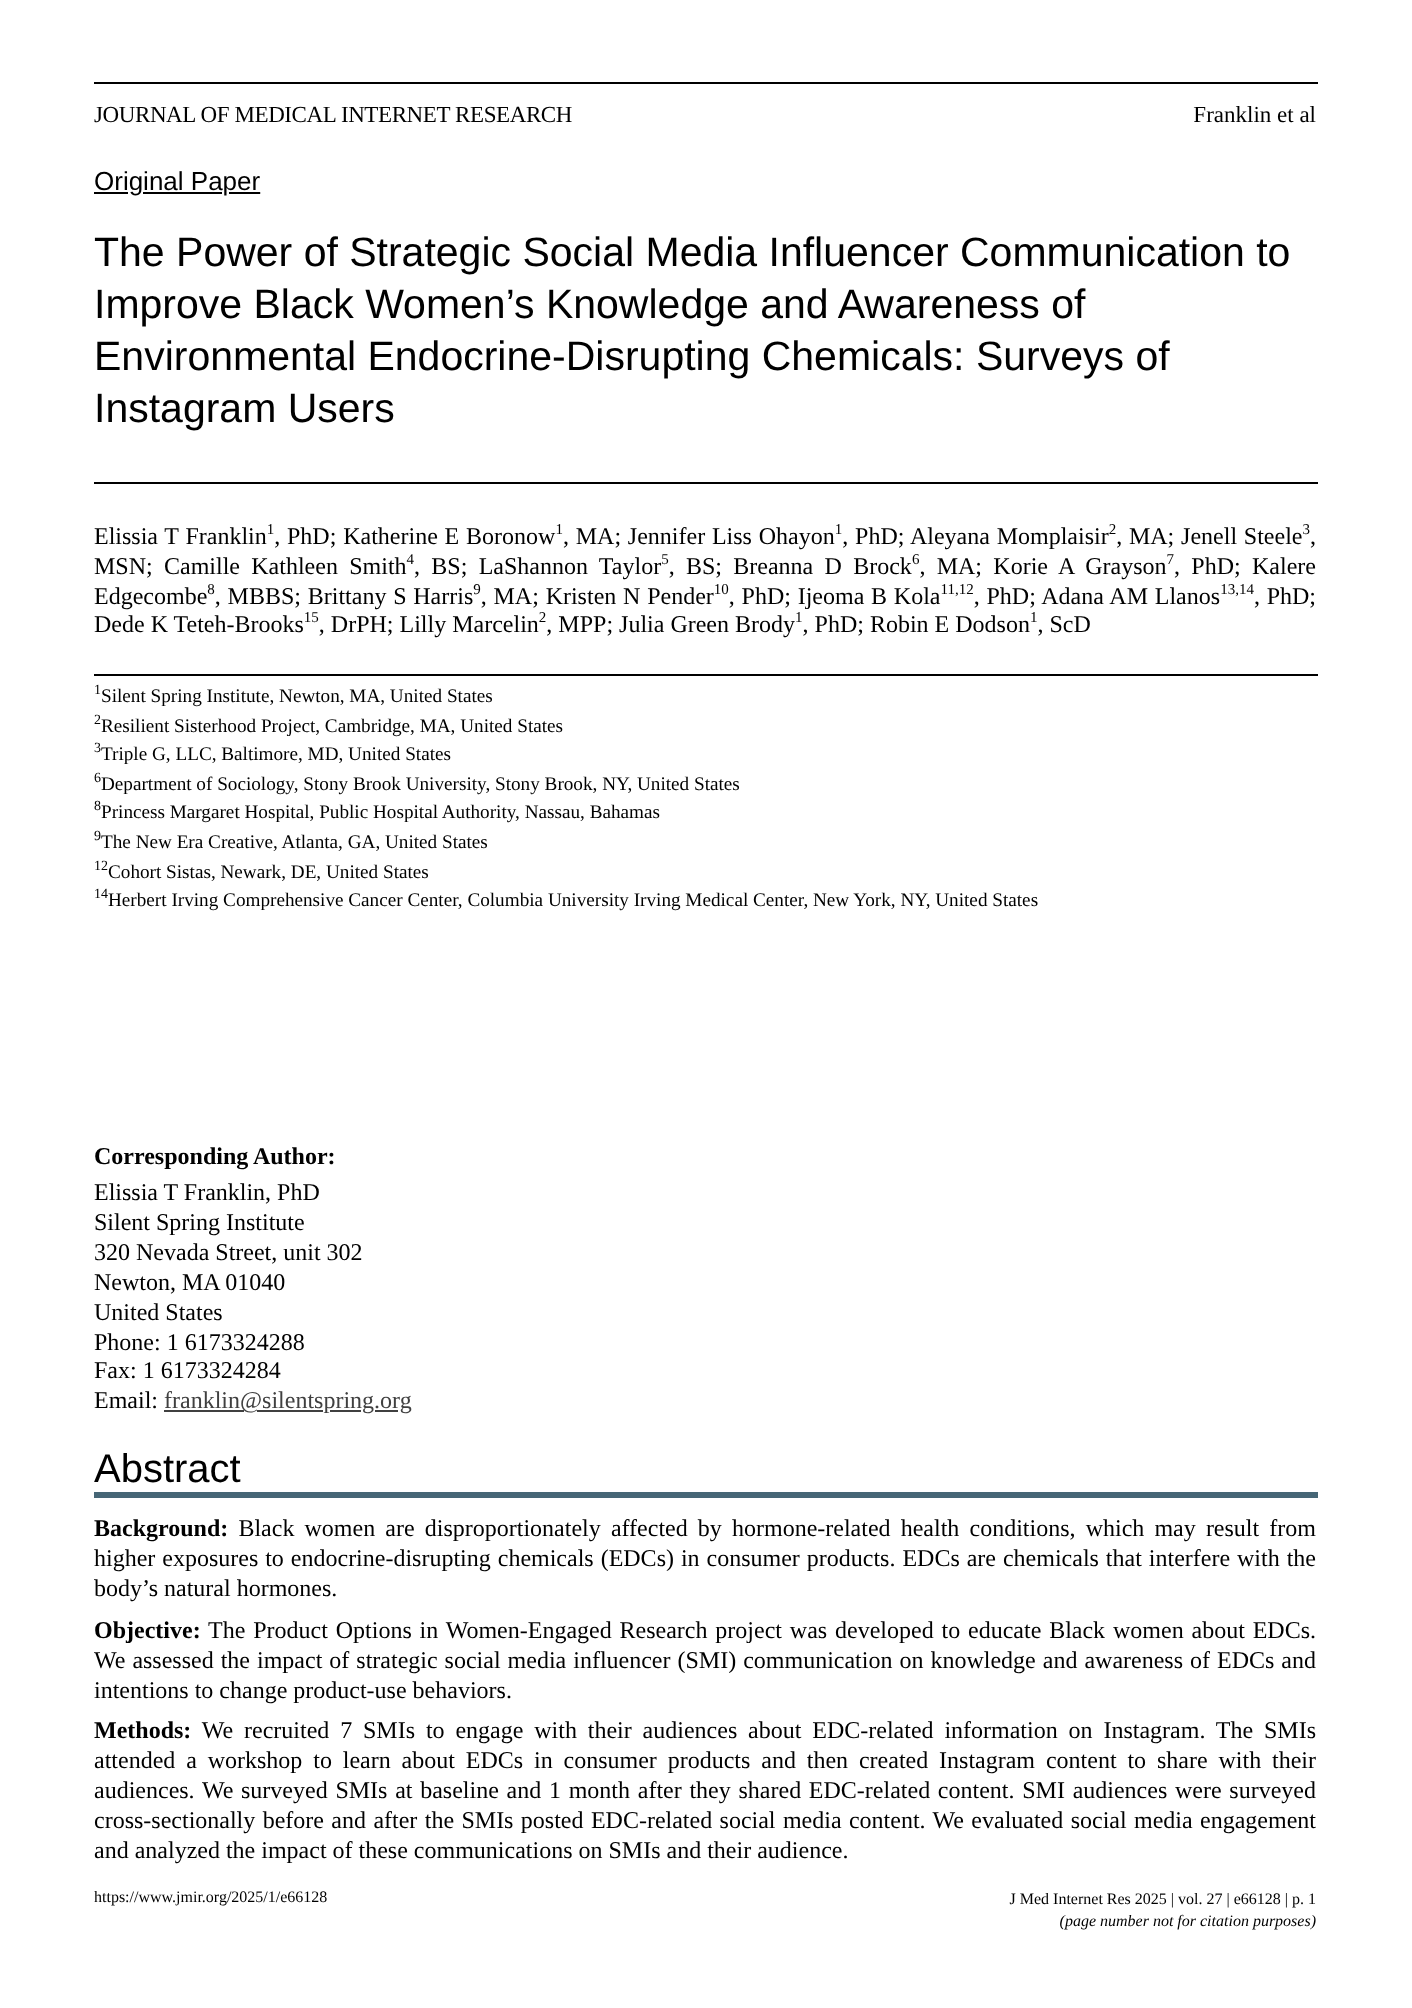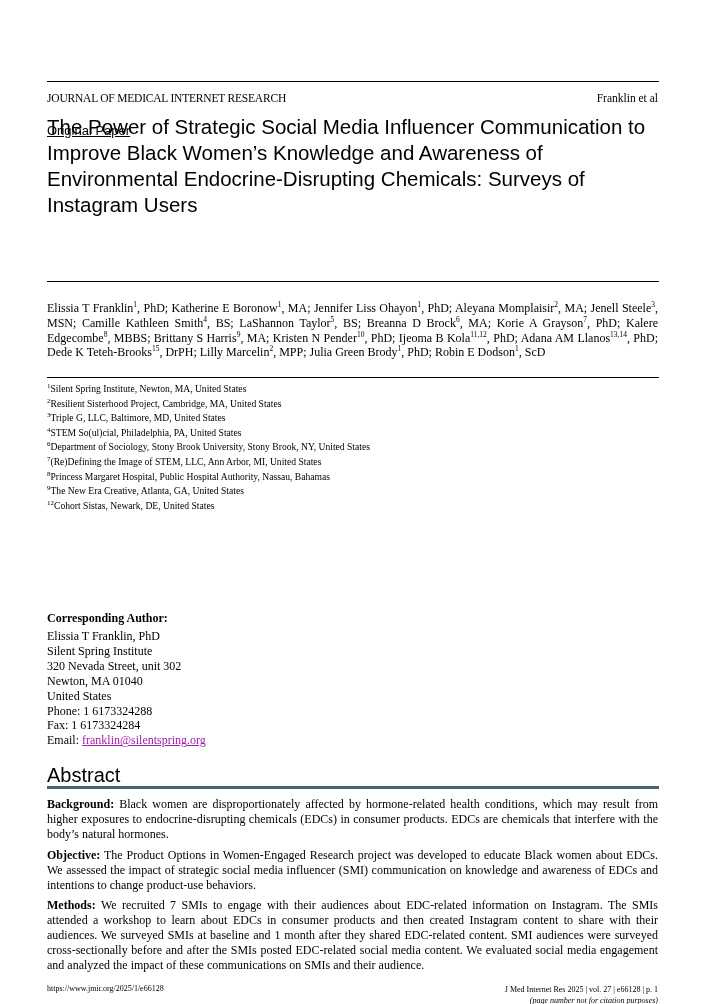--- a/index.html
+++ b/index.html
@@ -1,33 +1,33 @@
 <!DOCTYPE html>
 <html><head>
 <meta charset="utf-8">
 <style>
   html, body { margin:0; padding:0; background:#fff; }
   body { width:706px; height:1004px; position:relative; overflow:hidden; color:#000;
          font-family:"Liberation Serif", serif; }
-  .abs { position:absolute;margin-top:40px; }
+  .abs { position:absolute; }
   .toprule { left:47px; right:47px; top:41px; border-top:1px solid #000; }
   .hdr-left { left:47px; top:52px; font-size:11.5px; letter-spacing:-0.2px; }
   .hdr-right { right:48px; top:52px; font-size:11.5px; }
   .ptype { left:47px; top:83px; font-family:"Liberation Sans", sans-serif; font-size:13px; text-decoration:underline; }
   .title { left:47px; top:114px; width:620px; font-family:"Liberation Sans", sans-serif; font-size:20.5px; line-height:26px; margin:0; font-weight:normal; }
   .rule1 { left:47px; right:47px; top:241px; border-top:1px solid #000; }
   .authors { left:47px; top:261px; width:611px; font-size:12px; line-height:14.8px; text-align:justify; }
   .authors sup { font-size:7.5px; line-height:0; }
   .rule2 { left:47px; right:47px; top:337px; border-top:1px solid #000; }
   .affils { left:47px; top:342px; width:620px; font-size:9.6px; line-height:14.6px; }
   .affils sup { font-size:7px; line-height:0; vertical-align:4px; }
   .affil { white-space:nowrap; }
   .corr-head { left:47px; top:571px; font-size:12px; font-weight:bold; }
   .corr { left:47px; top:589px; font-size:12px; line-height:14.9px; }
-  .corr a { color:#a21caf; text-decoration:underline; }
+  .corr a { color:#404040; text-decoration:underline; }
   .abs-title { left:47px; top:724px; font-family:"Liberation Sans", sans-serif; font-size:20px; }
   .abs-rule { left:47px; right:47px; top:746px; border-top:3px solid #466676; }
   .abs-body { left:47px; top:757px; width:611px; font-size:12px; line-height:14.9px; text-align:justify; }
   .abs-body p { margin:0 0 6px 0; }
   .abs-body b { font-weight:bold; }
   .foot-left { left:47px; top:944px; font-size:8px; }
   .foot-right { right:48px; top:944px; font-size:8px; text-align:right; line-height:11px; }
   .foot-right i { font-style:italic;text-align:center; }
 </style>
 </head>
@@ -44,26 +44,25 @@
 <div class="abs rule1"></div>
 
 <div class="abs authors" id="authors"><span><span>Elissia T Franklin</span><sup>1</sup><span>, PhD; </span></span><span><span>Katherine E Boronow</span><sup>1</sup><span>, MA; </span></span><span><span>Jennifer Liss Ohayon</span><sup>1</sup><span>, PhD; </span></span><span><span>Aleyana Momplaisir</span><sup>2</sup><span>, MA; </span></span><span><span>Jenell Steele</span><sup>3</sup><span>, MSN; </span></span><span><span>Camille Kathleen Smith</span><sup>4</sup><span>, BS; </span></span><span><span>LaShannon Taylor</span><sup>5</sup><span>, BS; </span></span><span><span>Breanna D Brock</span><sup>6</sup><span>, MA; </span></span><span><span>Korie A Grayson</span><sup>7</sup><span>, PhD; </span></span><span><span>Kalere Edgecombe</span><sup>8</sup><span>, MBBS; </span></span><span><span>Brittany S Harris</span><sup>9</sup><span>, MA; </span></span><span><span>Kristen N Pender</span><sup>10</sup><span>, PhD; </span></span><span><span>Ijeoma B Kola</span><sup>11,12</sup><span>, PhD; </span></span><span><span>Adana AM Llanos</span><sup>13,14</sup><span>, PhD; </span></span><span><span>Dede K Teteh-Brooks</span><sup>15</sup><span>, DrPH; </span></span><span><span>Lilly Marcelin</span><sup>2</sup><span>, MPP; </span></span><span><span>Julia Green Brody</span><sup>1</sup><span>, PhD; </span></span><span><span>Robin E Dodson</span><sup>1</sup><span>, ScD</span></span></div>
 
 <div class="abs rule2"></div>
 
 <div class="abs affils" id="affils">
     <div class="affil"><sup>1</sup><span>Silent Spring Institute, Newton, MA, United States</span></div>
     <div class="affil"><sup>2</sup><span>Resilient Sisterhood Project, Cambridge, MA, United States</span></div>
     <div class="affil"><sup>3</sup><span>Triple G, LLC, Baltimore, MD, United States</span></div>
-    <div class="affil"><sup>4</sup><span>STEM So(ul)cial, Philadelphia, PA, United States</span></div>
     <div class="affil"><sup>6</sup><span>Department of Sociology, Stony Brook University, Stony Brook, NY, United States</span></div>
-    <div class="affil"><sup>7</sup><span>(Re)Defining the Image of STEM, LLC, Ann Arbor, MI, United States</span></div>
     <div class="affil"><sup>8</sup><span>Princess Margaret Hospital, Public Hospital Authority, Nassau, Bahamas</span></div>
     <div class="affil"><sup>9</sup><span>The New Era Creative, Atlanta, GA, United States</span></div>
     <div class="affil"><sup>12</sup><span>Cohort Sistas, Newark, DE, United States</span></div>
+    <div class="affil"><sup>14</sup><span>Herbert Irving Comprehensive Cancer Center, Columbia University Irving Medical Center, New York, NY, United States</span></div>
   </div>
 
 <div class="abs corr-head">Corresponding Author:</div>
 <div class="abs corr">
   <div>Elissia T Franklin, PhD</div>
   <div>Silent Spring Institute</div>
   <div>320 Nevada Street, unit 302</div>
   <div>Newton, MA 01040</div>
   <div>United States</div>
   <div>Phone: 1 6173324288</div>

